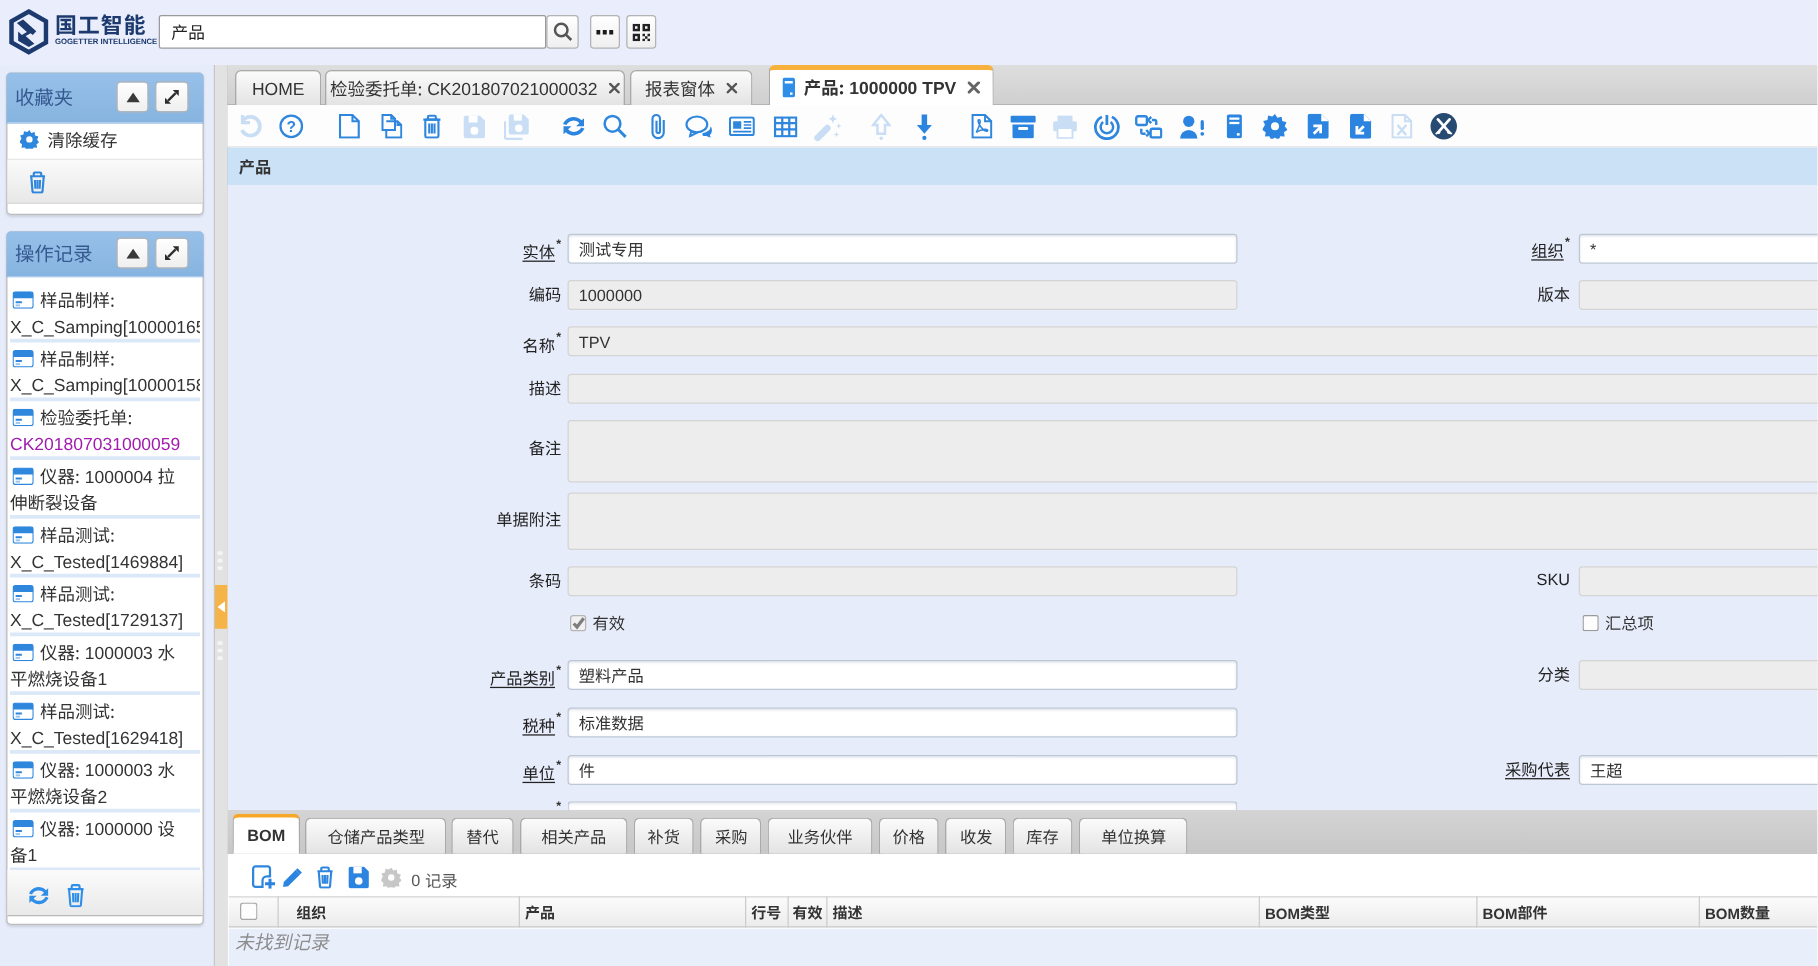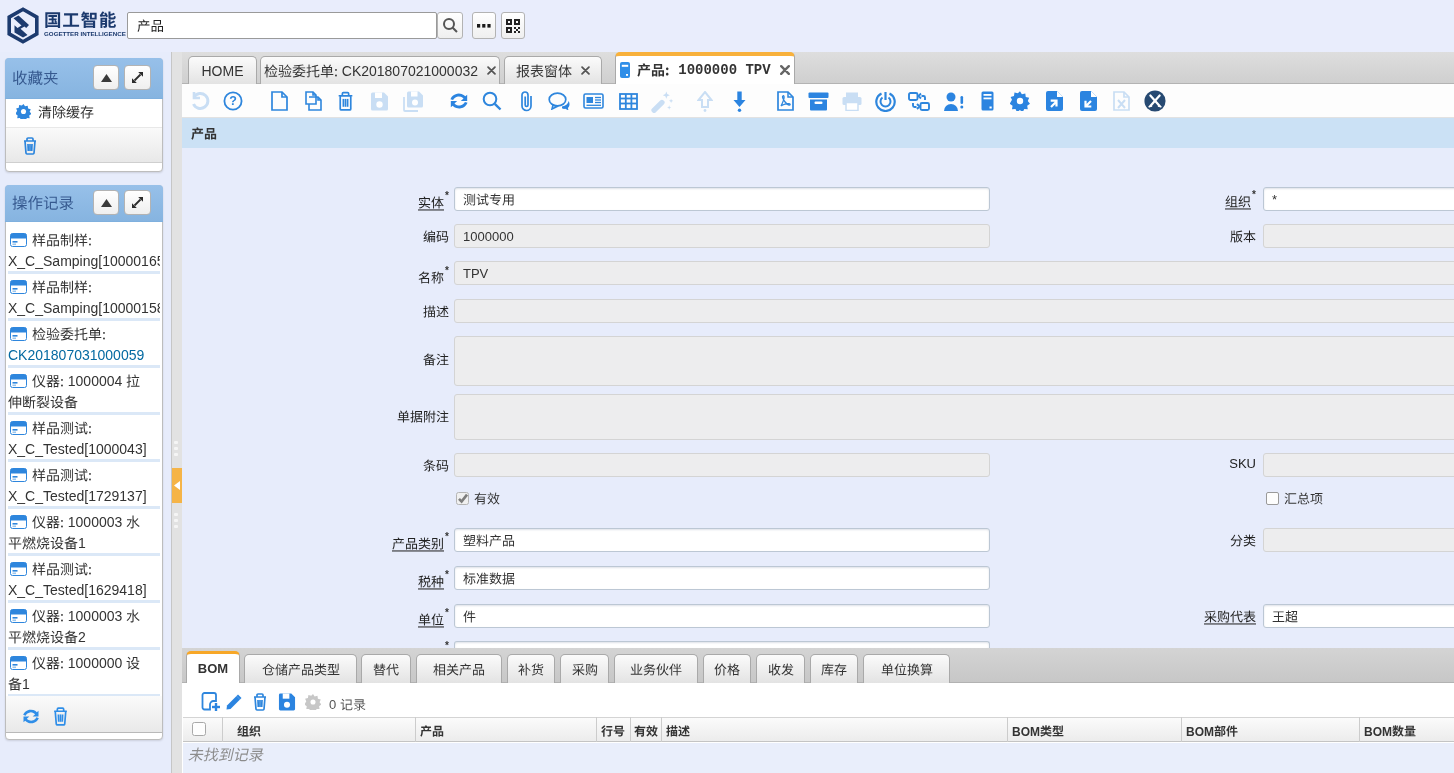--- a/index.html
+++ b/index.html
@@ -185,21 +185,21 @@
         <svg style="display:inline-block;vertical-align:-1.7px;overflow:visible" width="73.9" height="14" viewBox="0 -880 5278 1000" fill="#333">
           <path transform="translate(0 0)" d="M468 -530V-465H807V-530ZM397 -355C425 -279 453 -179 461 -113L523 -131C514 -195 486 -294 456 -370ZM591 -383C609 -307 626 -208 631 -142L694 -153C688 -218 670 -315 650 -391ZM179 -840V-650H49V-580H172C145 -448 89 -293 33 -211C45 -193 63 -160 71 -138C111 -200 149 -300 179 -404V79H248V-442C274 -393 303 -335 316 -304L361 -357C346 -387 271 -505 248 -539V-580H352V-650H248V-840ZM624 -847C556 -706 437 -579 311 -502C325 -487 347 -455 356 -440C458 -511 558 -611 634 -726C711 -626 826 -518 927 -451C935 -471 952 -501 966 -519C864 -579 739 -689 670 -786L690 -823ZM343 -35V32H938V-35H754C806 -129 866 -265 908 -373L842 -391C807 -284 744 -131 690 -35Z"></path>
           <path transform="translate(1000 0)" d="M31 -148 47 -85C122 -106 214 -131 304 -157L297 -215C198 -189 101 -163 31 -148ZM533 -530V-465H831V-530ZM467 -362C496 -286 523 -186 531 -121L593 -138C584 -203 555 -301 526 -376ZM644 -387C661 -312 679 -212 684 -147L746 -157C740 -222 722 -320 702 -396ZM107 -656C100 -548 88 -399 75 -311H344C331 -105 315 -24 294 -2C286 8 275 10 259 10C240 10 194 9 145 4C156 22 164 48 165 67C213 70 260 71 285 69C315 66 333 60 350 39C382 7 396 -87 412 -342C413 -351 414 -373 414 -373L347 -372H335C347 -480 362 -660 372 -795H64V-730H303C295 -610 282 -468 270 -372H147C156 -456 165 -565 171 -652ZM667 -847C605 -707 495 -584 375 -508C389 -493 411 -463 420 -448C514 -514 605 -608 674 -718C744 -621 845 -517 936 -451C944 -471 961 -503 974 -520C881 -580 773 -686 710 -781L732 -826ZM435 -35V31H945V-35H792C841 -127 897 -259 938 -365L870 -382C837 -277 776 -128 727 -35Z"></path>
           <path transform="translate(2000 0)" d="M661 -230C631 -175 589 -131 534 -96C463 -113 389 -130 315 -145C337 -170 361 -199 384 -230ZM190 -109C278 -91 363 -72 444 -52C346 -15 220 5 60 14C73 32 86 59 91 81C289 65 440 34 551 -25C680 9 792 43 874 75L943 21C858 -9 748 -42 625 -74C677 -115 716 -166 745 -230H955V-295H431C448 -321 465 -346 478 -371H535V-567C630 -470 779 -387 914 -346C925 -365 946 -393 963 -408C844 -438 713 -498 624 -570H941V-635H535V-741C650 -752 757 -766 841 -785L785 -839C637 -805 356 -784 127 -778C134 -763 142 -736 143 -719C244 -722 354 -727 461 -735V-635H58V-570H373C285 -494 155 -430 35 -398C51 -384 72 -357 82 -338C217 -381 367 -466 461 -567V-387L408 -401C390 -367 367 -331 342 -295H46V-230H295C261 -186 226 -146 195 -113Z"></path>
           <path transform="translate(3000 0)" d="M399 -392 411 -321 611 -352V-61C611 34 634 61 718 61C735 61 835 61 853 61C933 61 952 12 960 -138C939 -143 909 -157 891 -171C887 -42 882 -10 848 -10C827 -10 744 -10 728 -10C692 -10 686 -18 686 -61V-363L955 -404L943 -473L686 -435V-705C761 -724 832 -745 888 -769L824 -826C729 -782 555 -741 403 -716C412 -699 423 -672 427 -655C486 -664 549 -675 611 -688V-424ZM181 -840V-638H45V-568H181V-349C126 -334 75 -321 34 -311L56 -238L181 -274V-15C181 -1 175 3 162 4C149 4 105 5 58 3C68 22 78 53 81 72C150 72 191 71 218 59C244 47 254 27 254 -15V-296L387 -336L377 -405L254 -370V-568H381V-638H254V-840Z"></path>
           <path transform="translate(4000 0)" d="M221 -437H459V-329H221ZM536 -437H785V-329H536ZM221 -603H459V-497H221ZM536 -603H785V-497H536ZM709 -836C686 -785 645 -715 609 -667H366L407 -687C387 -729 340 -791 299 -836L236 -806C272 -764 311 -707 333 -667H148V-265H459V-170H54V-100H459V79H536V-100H949V-170H536V-265H861V-667H693C725 -709 760 -761 790 -809Z"></path>
           <path transform="translate(5000 0)" d="M139 -390C175 -390 205 -418 205 -460C205 -501 175 -530 139 -530C102 -530 73 -501 73 -460C73 -418 102 -390 139 -390ZM139 13C175 13 205 -15 205 -56C205 -98 175 -126 139 -126C102 -126 73 -98 73 -56C73 -15 102 13 139 13Z"></path>
         </svg>
       </div>
       <div class="il" style="padding-left:0px">
-        <span style="font-size:14px;color:#0369a1">CK201807031000059</span>
+        <span style="font-size:14px;color:#a21caf">CK201807031000059</span>
       </div>
     </div>
     <div class="item">
       <div class="il" style="padding-left:2px">
         <svg width="17" height="14" viewBox="0 0 17 14" style="margin-right:5px;flex:0 0 auto">
           <rect x="0.5" y="0.5" width="16" height="13" rx="2" fill="#fff" stroke="#2e86dd"></rect>
           <path d="M0.5 2.5 a2 2 0 0 1 2-2 h12 a2 2 0 0 1 2 2 v3 h-16 z" fill="#2e86dd"></path>
           <rect x="2.5" y="8" width="5" height="1.6" fill="#2e86dd"></rect>
           <rect x="2.5" y="10.5" width="3.5" height="1.6" fill="#9cc6ec"></rect>
         </svg>
@@ -233,21 +233,21 @@
         </svg>
         <svg style="display:inline-block;vertical-align:-1.7px;overflow:visible" width="59.9" height="14" viewBox="0 -880 4278 1000" fill="#333">
           <path transform="translate(0 0)" d="M441 -811C475 -760 511 -692 525 -649L595 -678C580 -721 542 -786 507 -836ZM822 -843C800 -784 762 -704 728 -648H399V-579H624V-441H430V-372H624V-231H361V-160H624V79H699V-160H947V-231H699V-372H895V-441H699V-579H928V-648H807C837 -698 870 -761 898 -817ZM183 -840V-647H55V-577H183C154 -441 93 -281 31 -197C44 -179 63 -146 71 -124C112 -185 152 -281 183 -382V79H255V-440C282 -390 313 -332 326 -299L373 -355C356 -383 282 -498 255 -534V-577H361V-647H255V-840Z"></path>
           <path transform="translate(1000 0)" d="M302 -726H701V-536H302ZM229 -797V-464H778V-797ZM83 -357V80H155V26H364V71H439V-357ZM155 -47V-286H364V-47ZM549 -357V80H621V26H849V74H925V-357ZM621 -47V-286H849V-47Z"></path>
           <path transform="translate(2000 0)" d="M486 -92C537 -42 596 28 624 73L673 39C644 -4 584 -72 533 -121ZM312 -782V-154H371V-724H588V-157H649V-782ZM867 -827V-7C867 8 861 13 847 13C833 14 786 14 733 13C742 31 752 60 755 76C825 77 868 75 894 64C919 53 929 34 929 -7V-827ZM730 -750V-151H790V-750ZM446 -653V-299C446 -178 426 -53 259 32C270 41 289 66 296 78C476 -13 504 -164 504 -298V-653ZM81 -776C137 -745 209 -697 243 -665L289 -726C253 -756 180 -800 126 -829ZM38 -506C93 -475 166 -430 202 -400L247 -460C209 -489 135 -532 81 -560ZM58 27 126 67C168 -25 218 -148 254 -253L194 -292C154 -180 98 -50 58 27Z"></path>
           <path transform="translate(3000 0)" d="M120 -775C171 -731 235 -667 265 -626L317 -678C287 -718 222 -778 170 -821ZM777 -796C819 -752 865 -691 885 -651L940 -688C918 -727 871 -785 829 -828ZM50 -526V-454H189V-94C189 -51 159 -22 141 -11C154 4 172 36 179 54C194 36 221 18 392 -97C385 -112 376 -141 371 -161L260 -89V-526ZM671 -835 677 -632H346V-560H680C698 -183 745 74 869 77C907 77 947 35 967 -134C953 -140 921 -160 907 -175C901 -77 889 -21 871 -21C809 -24 770 -251 754 -560H959V-632H751C749 -697 747 -765 747 -835ZM360 -61 381 10C465 -15 574 -47 679 -78L669 -145L552 -112V-344H646V-414H378V-344H483V-93Z"></path>
           <path transform="translate(4000 0)" d="M139 -390C175 -390 205 -418 205 -460C205 -501 175 -530 139 -530C102 -530 73 -501 73 -460C73 -418 102 -390 139 -390ZM139 13C175 13 205 -15 205 -56C205 -98 175 -126 139 -126C102 -126 73 -98 73 -56C73 -15 102 13 139 13Z"></path>
         </svg>
       </div>
       <div class="il" style="padding-left:0px">
-        <span style="font-size:14px;color:#333">X_C_Tested[1000043]</span>
+        <span style="font-size:14px;color:#333">X_C_Tested[1469884]</span>
       </div>
     </div>
     <div class="item">
       <div class="il" style="padding-left:2px">
         <svg width="17" height="14" viewBox="0 0 17 14" style="margin-right:5px;flex:0 0 auto">
           <rect x="0.5" y="0.5" width="16" height="13" rx="2" fill="#fff" stroke="#2e86dd"></rect>
           <path d="M0.5 2.5 a2 2 0 0 1 2-2 h12 a2 2 0 0 1 2 2 v3 h-16 z" fill="#2e86dd"></path>
           <rect x="2.5" y="8" width="5" height="1.6" fill="#2e86dd"></rect>
           <rect x="2.5" y="10.5" width="3.5" height="1.6" fill="#9cc6ec"></rect>
         </svg>
@@ -414,21 +414,21 @@
 <svg width="10" height="16" viewBox="0 0 10 16" style="margin-right:7px">
       <rect x="0" y="0" width="10" height="16" rx="2" fill="#2f8ee8"></rect>
       <rect x="1.8" y="2.8" width="6.4" height="2" fill="#fff"></rect>
       <rect x="6" y="12" width="2" height="1.8" fill="#fff"></rect>
     </svg>
 <svg style="display:inline-block;vertical-align:-1.7px;overflow:visible" width="32.5" height="14" viewBox="0 -880 2325 1000" fill="#333">
       <path transform="translate(0 0)" d="M403 -824C419 -801 435 -773 448 -746H102V-632H332L246 -595C272 -558 301 -510 317 -472H111V-333C111 -231 103 -87 24 16C51 31 105 78 125 102C218 -17 237 -205 237 -331V-355H936V-472H724L807 -589L672 -631C656 -583 626 -518 599 -472H367L436 -503C421 -540 388 -592 357 -632H915V-746H590C577 -778 552 -822 527 -854Z"></path>
       <path transform="translate(1000 0)" d="M324 -695H676V-561H324ZM208 -810V-447H798V-810ZM70 -363V90H184V39H333V84H453V-363ZM184 -76V-248H333V-76ZM537 -363V90H652V39H813V85H933V-363ZM652 -76V-248H813V-76Z"></path>
       <path transform="translate(2000 0)" d="M163 -366C215 -366 254 -407 254 -461C254 -516 215 -557 163 -557C110 -557 71 -516 71 -461C71 -407 110 -366 163 -366ZM163 14C215 14 254 -28 254 -82C254 -137 215 -178 163 -178C110 -178 71 -137 71 -82C71 -28 110 14 163 14Z"></path>
     </svg>
-    <span style="font-family:Liberation Mono, monospace;font-size:14px">&nbsp;1000000 TPV</span>
+    <span style="font-family:Liberation Sans, sans-serif;font-size:14px">&nbsp;1000000 TPV</span>
     <svg style="margin-left:9px" width="10" height="10" viewBox="0 0 10 10">
       <path d="M1.2 1.2 L8.8 8.8 M8.8 1.2 L1.2 8.8" stroke="#666" stroke-width="2.4" stroke-linecap="round"></path>
     </svg>
   </div>
 <div class="a" style="left:182px;top:84px;width:1272px;height:34px;background:#fdfdfd;border-bottom:1px solid #e2e2e2"></div>
 <div class="a" style="left:189px;top:90px;width:22px;height:22px;display:flex;align-items:center;justify-content:center">
     <svg width="20" height="20" viewBox="0 0 20 20" fill="none" stroke="#c9def4" stroke-width="3">
       <path d="M4 6 A 7.5 7.5 0 1 1 3.5 13"></path>
       <path d="M4 1 V7 H10" stroke-width="2.6" fill="none"></path>
     </svg>

